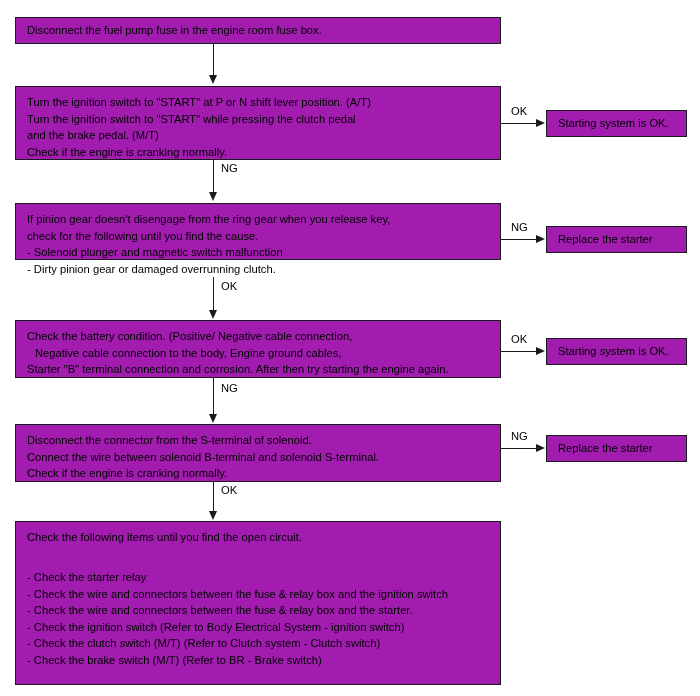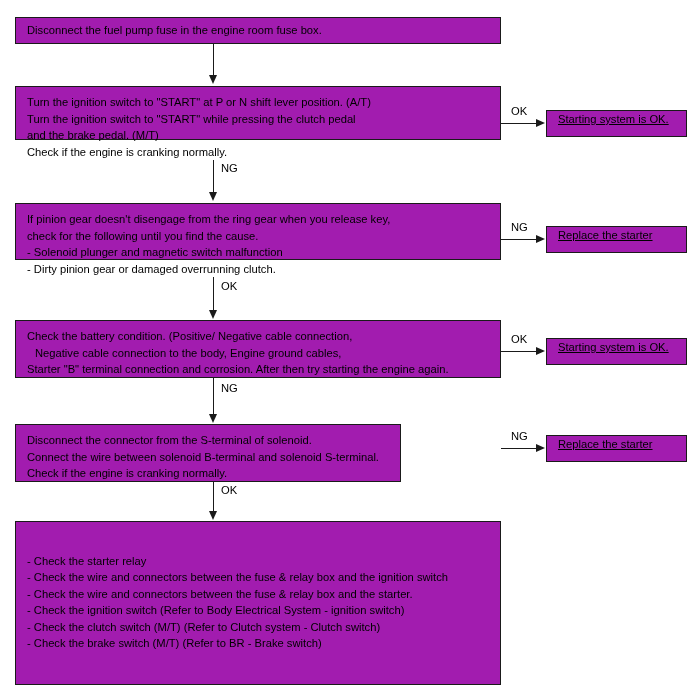--- a/index.html
+++ b/index.html
@@ -27,22 +27,22 @@
     font-size: 11.2px;
     line-height: 16.5px;
     color: #000;
   }
   .node .node-body {
     padding: 7px 11px 7px 11px;
   }
   .node.terminal .node-body {
     padding: 0 11px;
     display: flex;
+    align-items: center;
     height: 100%;
-    text-decoration: underline;
   }
   .line {
     position: absolute;
     white-space: nowrap;
   }
   .blank-line {
     height: 16.5px;
   }
   
   .vline {
@@ -86,21 +86,21 @@
 
   <div class="node" style="left:15px; top:17px; width:486px; height:27px;">
     <div class="node-body" style="padding-top:4px;">
       <div class="line" style="position:static;">Disconnect the fuel pump fuse in the engine room fuse box.</div>
     </div>
   </div>
 
   <div class="vline" style="left:213px; top:44px; height:32px;"></div>
   <div class="arrow-down" style="left:209px; top:75px;"></div>
 
-  <div class="node" style="left:15px; top:86px; width:486px; height:54px;">
+  <div class="node" style="left:15px; top:86px; width:486px; height:74px;">
     <div class="node-body">
       <div class="line" style="position:static;">Turn the ignition switch to "START" at P or N shift lever position. (A/T)</div>
       <div class="line" style="position:static;">Turn the ignition switch to "START" while pressing the clutch pedal</div>
       <div class="line" style="position:static;">and the brake pedal. (M/T)</div>
       <div class="line" style="position:static;">Check if the engine is cranking normally.</div>
     </div>
   </div>
 
   <div class="hline" style="left:501px; top:123px; width:36px;"></div>
   <div class="arrow-right" style="left:536px; top:119px;"></div>
@@ -158,21 +158,21 @@
   <div class="node terminal" style="left:546px; top:338px; width:141px; height:27px;">
     <div class="node-body">
       <span class="line" style="position:static;">Starting system is OK.</span>
     </div>
   </div>
 
   <div class="vline" style="left:213px; top:378px; height:37px;"></div>
   <div class="arrow-down" style="left:209px; top:414px;"></div>
   <div class="edge-label" style="left:221px; top:382px;">NG</div>
 
-  <div class="node" style="left:15px; top:424px; width:386px; height:58px;">
+  <div class="node" style="left:15px; top:424px; width:486px; height:58px;">
     <div class="node-body">
       <div class="line" style="position:static;">Disconnect the connector from the S-terminal of solenoid.</div>
       <div class="line" style="position:static;">Connect the wire between solenoid B-terminal and solenoid S-terminal.</div>
       <div class="line" style="position:static;">Check if the engine is cranking normally.</div>
     </div>
   </div>
 
   <div class="hline" style="left:501px; top:448px; width:36px;"></div>
   <div class="arrow-right" style="left:536px; top:444px;"></div>
   <div class="edge-label" style="left:511px; top:430px;">NG</div>
@@ -182,20 +182,21 @@
       <span class="line" style="position:static;">Replace the starter</span>
     </div>
   </div>
 
   <div class="vline" style="left:213px; top:482px; height:30px;"></div>
   <div class="arrow-down" style="left:209px; top:511px;"></div>
   <div class="edge-label" style="left:221px; top:484px;">OK</div>
 
   <div class="node" style="left:15px; top:521px; width:486px; height:164px;">
     <div class="node-body">
+      <div class="line" style="position:static;">Check the following items until you find the open circuit.</div>
       <div class="blank-line"></div>
       <div class="line" style="position:static;margin-top:7px;">- Check the starter relay</div>
       <div class="line" style="position:static;">- Check the wire and connectors between the fuse &amp; relay box and the ignition switch</div>
       <div class="line" style="position:static;">- Check the wire and connectors between the fuse &amp; relay box and the starter.</div>
       <div class="line" style="position:static;">- Check the ignition switch (Refer to Body Electrical System - ignition switch)</div>
       <div class="line" style="position:static;">- Check the clutch switch (M/T) (Refer to Clutch system - Clutch switch)</div>
       <div class="line" style="position:static;">- Check the brake switch (M/T) (Refer to BR - Brake switch)</div>
     </div>
   </div>
 

